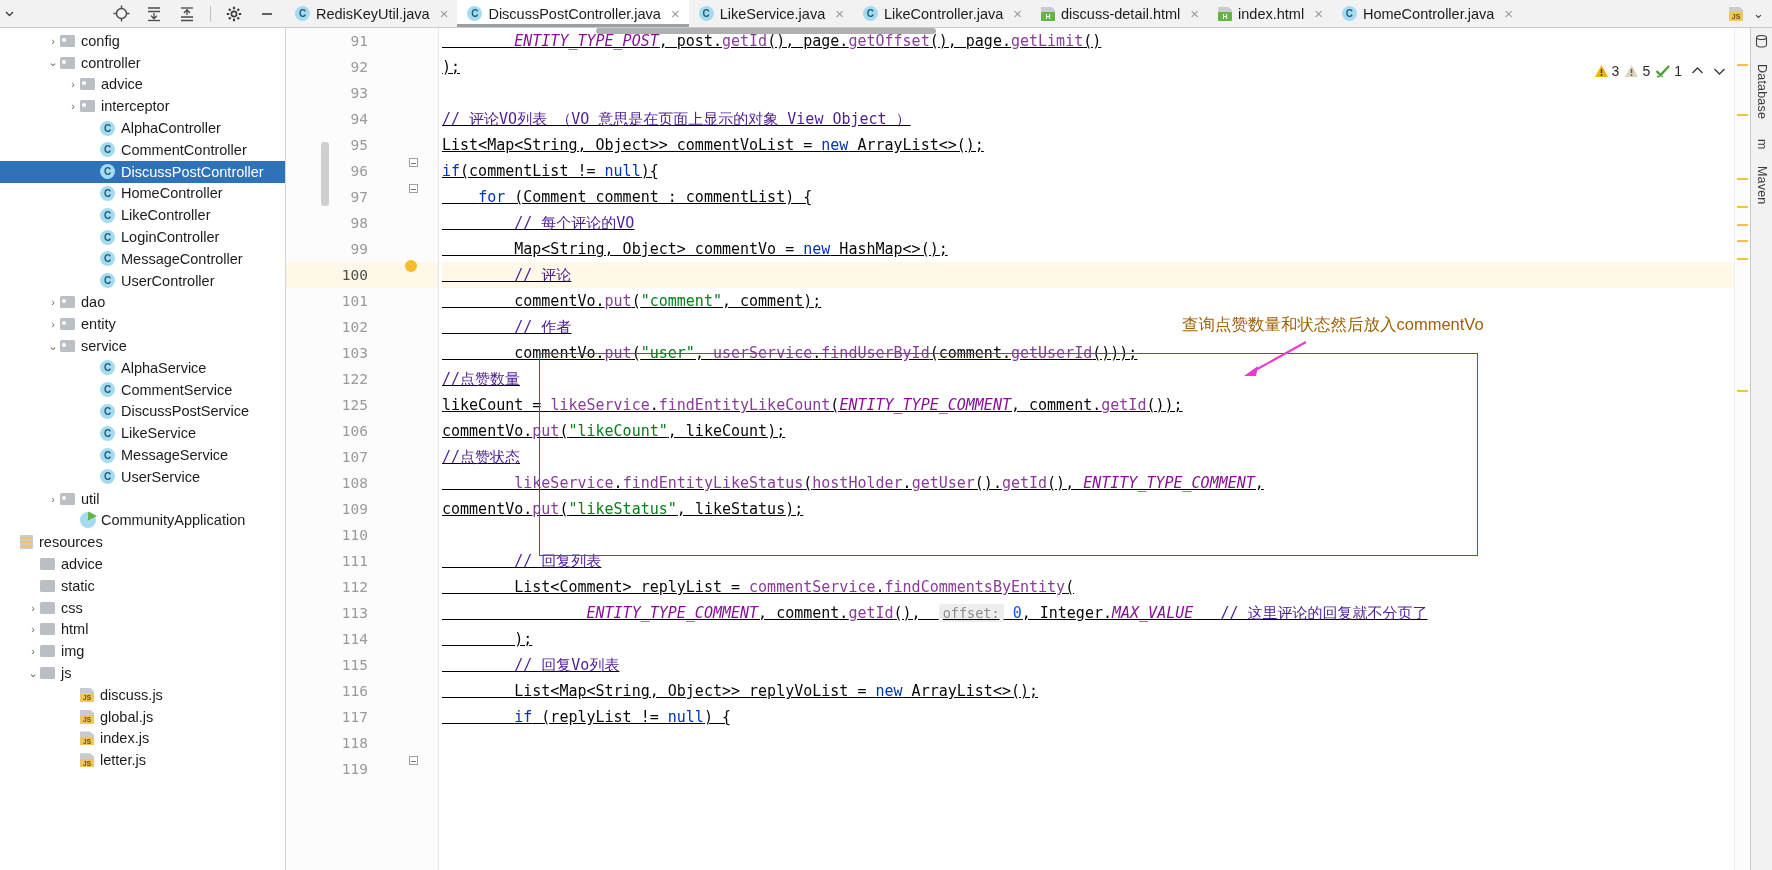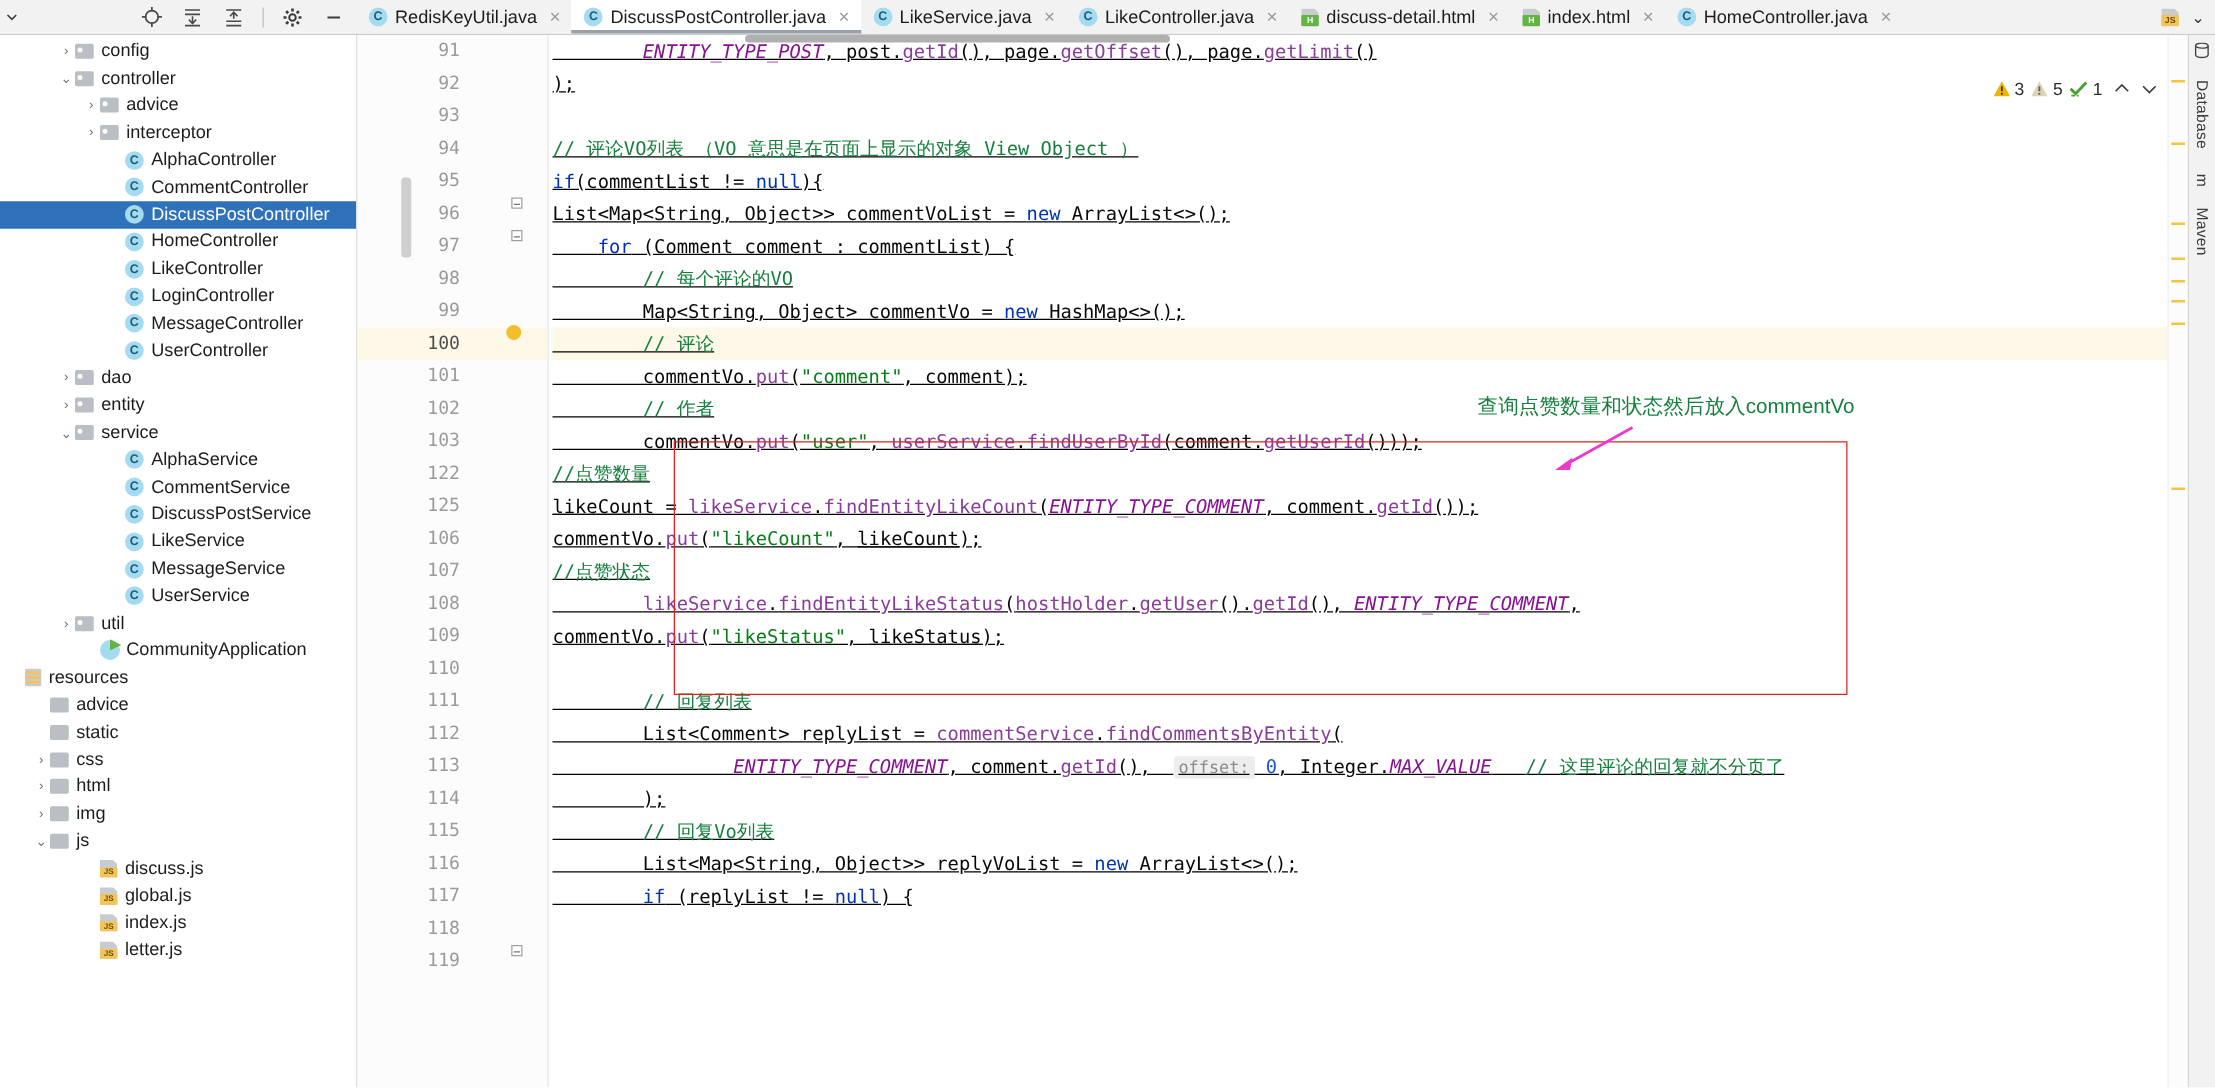--- a/index.html
+++ b/index.html
@@ -88,31 +88,31 @@
   .bulb{ position:absolute; left:24px; width:14px;height:14px; }
   .bulb .b{ width:12px;height:12px;border-radius:50%;background:#f5bd2c; }
 
   .code{ flex:1; position:relative; overflow:hidden;
          font-family:"DejaVu Sans Mono", monospace; font-size:15px;
          padding-left:3px;text-decoration:underline; }
   .ln{ height:26px; line-height:26px; white-space:pre; color:#080808; }
   .ln.cur{ background:#fdf8e8; }
   .k{ color:#0033b3; }              
   .s{ color:#067d17; }              
-  .cm{ color:#15803d;margin-top:22px; }             
+  .cm{ color:#4c1d95;margin-top:22px; }             
   .st{ color:#871094; font-style:italic; }   
   .m{ color:#8a3b9b; }              
   .n{ color:#1750eb; }              
   .u{ text-decoration:underline; }
   .hint{ background:#ededed; color:#8c8c8c; font-size:13.5px; padding:1px 4px;
          border-radius:2px; font-style:normal; }
 
   .redbox{ position:absolute; border:1.6px solid #e02020; pointer-events:none; }
 
-  .annot{ position:absolute; color:#15803d; font-size:16.5px; white-space:nowrap;
+  .annot{ position:absolute; color:#a16207; font-size:16.5px; white-space:nowrap;
           font-family:"Liberation Sans", sans-serif; }
   .arrow-mk{ position:absolute; pointer-events:none; }
 
   
   .markbar{ width:16px; flex:0 0 16px; background:#fcfcfc; position:relative;
             border-left:1px solid #eee; }
   .mk{ position:absolute; right:2px; width:11px; height:2px; background:#f5c542; }
   .insp{ position:absolute; right:22px; top:34px; display:flex; align-items:center;
          gap:5px; font-size:14px; color:#2b2b2b; z-index:6; background:#fff; padding:1px 2px;}
   .insp .it{ display:flex; align-items:center; gap:3px; }
@@ -495,22 +495,22 @@
         </div>
         <div class="vscroll" style="left:-60px;top:114px;height:64px;"></div>
       </div>
 
       <div class="code" id="code">
         <div class="hscroll"></div>
       <div class="ln">        <span class="st">ENTITY_TYPE_POST</span>, post.<span class="m">getId</span>(), page.<span class="m">getOffset</span>(), page.<span class="m">getLimit</span>()</div>
           <div class="ln">);</div>
           <div class="ln"></div>
           <div class="ln"><span class="cm">// 评论VO列表 （VO 意思是在页面上显示的对象 View Object ）</span></div>
+          <div class="ln">List&lt;Map&lt;String, Object&gt;&gt; commentVoList = <span class="k">new</span> ArrayList&lt;&gt;();</div>
           <div class="ln"><span class="k">if</span>(commentList != <span class="k">null</span>){</div>
-          <div class="ln">List&lt;Map&lt;String, Object&gt;&gt; commentVoList = <span class="k">new</span> ArrayList&lt;&gt;();</div>
           <div class="ln">    <span class="k">for</span> (Comment comment : commentList) {</div>
           <div class="ln"><span class="cm">        // 每个评论的VO</span></div>
           <div class="ln">        Map&lt;String, Object&gt; commentVo = <span class="k">new</span> HashMap&lt;&gt;();</div>
           <div class="ln cur"><span class="cm">        // 评论</span></div>
           <div class="ln">        commentVo.<span class="m">put</span>(<span class="s">"comment"</span>, comment);</div>
           <div class="ln"><span class="cm">        // 作者</span></div>
           <div class="ln">        commentVo.<span class="m">put</span>(<span class="s">"user"</span>, <span class="m">userService</span>.<span class="m">findUserById</span>(comment.<span class="m">getUserId</span>()));</div>
           <div class="ln"><span class="cm">//点赞数量</span></div>
           <div class="ln"><span class="u">likeCount</span> = <span class="m">likeService</span>.<span class="m">findEntityLikeCount</span>(<span class="st">ENTITY_TYPE_COMMENT</span>, comment.<span class="m">getId</span>());</div>
           <div class="ln">commentVo.<span class="m">put</span>(<span class="s">"likeCount"</span>, <span class="u">likeCount</span>);</div>

